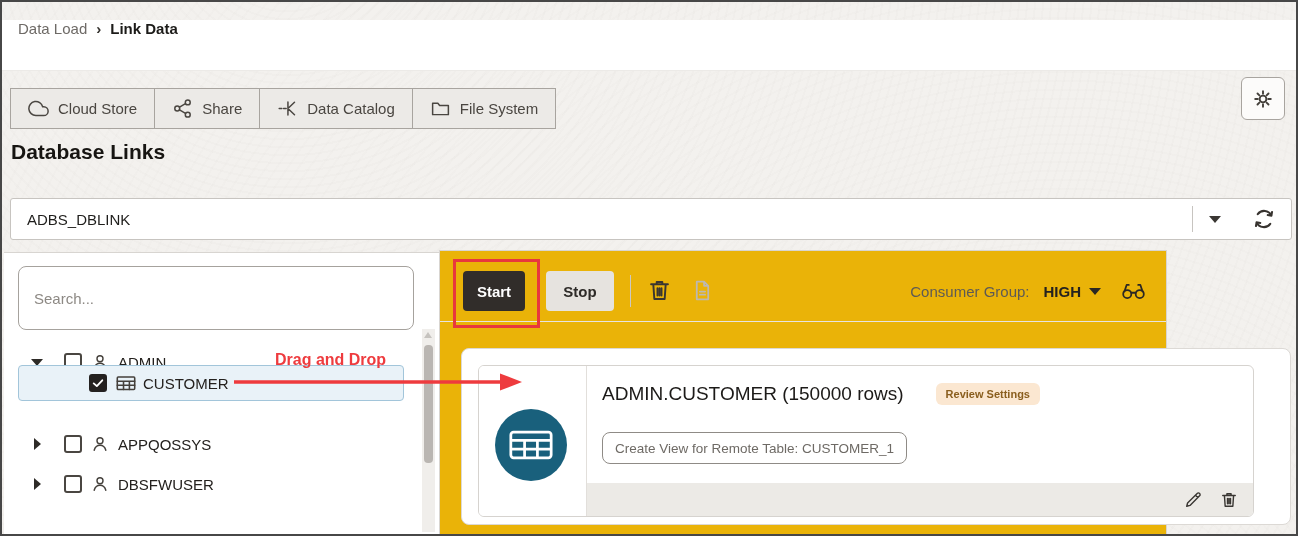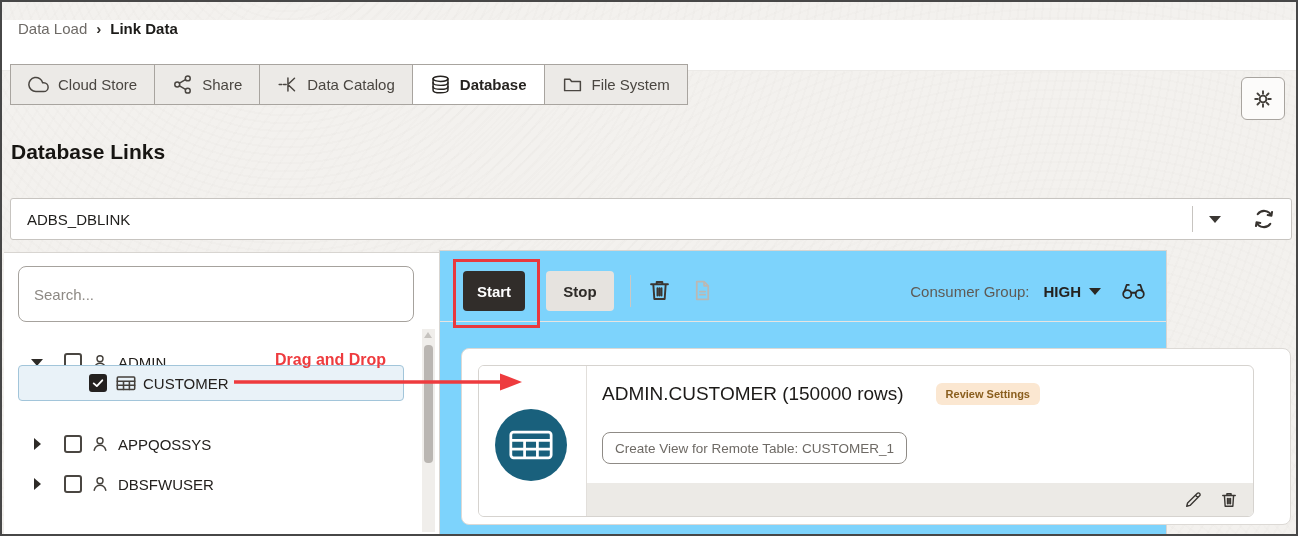--- a/index.html
+++ b/index.html
@@ -8,58 +8,58 @@
   .screen::before{content:"";position:absolute;inset:0;pointer-events:none;background:
     repeating-radial-gradient(circle at 22% -15%, rgba(110,100,90,.02) 0 2px, transparent 2px 8px),
     repeating-radial-gradient(circle at 82% 130%, rgba(110,100,90,.016) 0 2px, transparent 2px 9px);}
   
   .topbar{position:absolute;left:0;top:18px;right:0;height:50px;background:#fff;border-bottom:1px solid #eceae7;
     display:flex;align-items:flex-start;padding-left:16px;gap:9px;}
   .crumb-parent{font-size:15px;color:#6e6a66;}
   .crumb-sep{font-size:15px;font-weight:700;color:#33302c;}
   .crumb-current{font-size:15px;font-weight:700;color:#1c1b19;}
   
-  .tabbar{position:absolute;left:8px;top:62px;height:41px;display:flex;z-index:2;}
+  .tabbar{position:absolute;left:8px;top:86px;height:41px;display:flex;z-index:2;}
   .tab{display:flex;align-items:center;gap:9px;padding:0 17px;background:#eceae7;border:1px solid #a8a49f;
     margin-left:-1px;font-size:15px;color:#4a4641;cursor:pointer;box-sizing:border-box;}
   .tab:first-child{margin-left:0;}
   .tab.selected{background:#fff;color:#262320;font-weight:700;}
   .tab svg{width:21px;height:21px;}
   .icon{stroke:currentColor;fill:none;stroke-width:1.7;stroke-linecap:round;stroke-linejoin:round;display:block;}
   .gear-btn{position:absolute;left:1239px;top:75px;width:42px;height:41px;background:#fcfbfa;border:1px solid #a8a49f;
     border-radius:6px;display:flex;align-items:center;justify-content:center;color:#44403b;cursor:pointer;z-index:2;}
   
   .page-title{position:absolute;left:9px;top:138px;font-size:21px;font-weight:800;color:#171512;z-index:2;}
   
   .dblink-bar{position:absolute;left:8px;top:196px;width:1282px;height:42px;background:#fff;border:1px solid #c7c4c0;
     border-radius:3px;display:flex;align-items:center;box-sizing:border-box;z-index:2;}
   .dblink-value{padding-left:16px;font-size:15px;color:#1f1e1c;flex:1;}
   .dblink-divider{width:1px;height:26px;background:#c7c4c0;}
   .caret-down{width:0;height:0;border-left:6px solid transparent;border-right:6px solid transparent;border-top:7px solid #3a3733;}
   .dblink-caret{width:44px;display:flex;justify-content:center;cursor:pointer;}
   .refresh-btn{width:54px;display:flex;justify-content:center;color:#37332f;cursor:pointer;}
   
   .left-panel{position:absolute;left:2px;top:250px;width:435px;bottom:0;background:#fff;border-top:1px solid #d8d5d1;z-index:2;}
-  .search-input{position:absolute;left:14px;top:13px;width:396px;height:56px;border:1px solid #a6a29d;border-radius:8px;
+  .search-input{position:absolute;left:14px;top:13px;width:396px;height:64px;border:1px solid #a6a29d;border-radius:8px;
     font-size:15px;color:#3c3936;padding:0 15px;box-sizing:border-box;background:#fff;font-family:"Liberation Sans",sans-serif;}
   .search-input::placeholder{color:#8d8984;}
   .tree-row{position:absolute;display:flex;align-items:center;height:26px;font-size:15px;color:#24211e;cursor:pointer;margin-top:16px;}
   .tw{width:14px;margin-right:20px;display:flex;justify-content:center;}
   .tri-down{width:0;height:0;border-left:6px solid transparent;border-right:6px solid transparent;border-top:7px solid #2e2b27;}
   .tri-right{width:0;height:0;border-top:6px solid transparent;border-bottom:6px solid transparent;border-left:7px solid #2e2b27;}
   .cbx{width:18px;height:18px;border:2px solid #4a4641;border-radius:3px;background:#fff;margin-right:8px;box-sizing:border-box;cursor:pointer;}
   .cbx.checked{background:#242120;border-color:#242120;display:flex;align-items:center;justify-content:center;}
   .tree-ico{width:22px;height:22px;margin-right:6px;color:#44403b;display:flex;align-items:center;}
   .customer-row{position:absolute;left:14px;top:112px;width:386px;height:36px;background:#e9f2f8;border:1px solid #a2c5da;
     border-radius:4px;display:flex;align-items:center;box-sizing:border-box;padding-left:70px;font-size:15px;color:#24211e;cursor:pointer;}
   .tree-scrollbar{position:absolute;left:418px;top:76px;width:13px;bottom:2px;background:#f0eeeb;}
   .scroll-up{position:absolute;left:2px;top:3px;width:0;height:0;border-left:4.5px solid transparent;border-right:4.5px solid transparent;border-bottom:6px solid #c6c3bf;}
   .scroll-thumb{position:absolute;left:2px;top:16px;width:9px;height:118px;background:#bab6b2;border-radius:4px;cursor:pointer;}
   
-  .right-panel{position:absolute;left:437px;top:248px;width:728px;bottom:0;background:#7dd3fc;border:1px solid #d8d5d1;border-bottom:none;box-sizing:border-box;z-index:2;}
+  .right-panel{position:absolute;left:437px;top:248px;width:728px;bottom:0;background:#eab308;border:1px solid #d8d5d1;border-bottom:none;box-sizing:border-box;z-index:2;}
   .toolbar-sep{position:absolute;left:0;right:0;top:70px;height:1px;background:#e7e4e1;}
   .btn-start{position:absolute;left:23px;top:20px;width:62px;height:40px;background:#312d2a;color:#fff;font-size:15px;
     font-weight:700;border:none;border-radius:4px;display:flex;align-items:center;justify-content:center;cursor:pointer;font-family:"Liberation Sans",sans-serif;}
   .start-outline{position:absolute;left:13px;top:8px;width:81px;height:63px;border:3px solid #e8383d;z-index:6;pointer-events:none;}
   .btn-stop{position:absolute;left:106px;top:20px;width:68px;height:40px;background:#e6e3df;color:#2e2b28;font-size:15px;
     font-weight:600;border:none;border-radius:4px;display:flex;align-items:center;justify-content:center;cursor:pointer;font-family:"Liberation Sans",sans-serif;}
   .tb-divider{position:absolute;left:190px;top:24px;width:1px;height:32px;background:#cbc8c4;}
   .tb-trash{position:absolute;left:206px;top:26px;color:#3a3631;cursor:pointer;}
   .tb-doc{position:absolute;left:250px;top:27px;color:#bcb8b3;}
   .tb-right{position:absolute;right:20px;top:20px;height:40px;display:flex;align-items:center;gap:8px;}
@@ -116,30 +116,20 @@
         </span>
       <span>Share</span>
     </div>
     <div class="tab">
       <span>
           <svg class="icon" viewBox="0 0 24 24" width="21" height="21">
             <path d="M2.5 12h3M7.5 12h3M12.5 4.5v15M12.5 12L20 4.8M12.5 12l7.5 7.2"></path>
           </svg>
         </span>
       <span>Data Catalog</span>
-    </div>
-    <div class="tab selected">
-      <span>
-          <svg class="icon" viewBox="0 0 24 24" width="21" height="21">
-            <ellipse cx="12" cy="5.5" rx="8.5" ry="3"></ellipse>
-            <path d="M3.5 5.5v13c0 1.7 3.8 3 8.5 3s8.5-1.3 8.5-3v-13"></path>
-            <path d="M20.5 10c0 1.7-3.8 3-8.5 3S3.5 11.7 3.5 10M20.5 14.5c0 1.7-3.8 3-8.5 3s-8.5-1.3-8.5-3"></path>
-          </svg>
-        </span>
-      <span>Database</span>
     </div>
     <div class="tab">
       <span>
           <svg class="icon" viewBox="0 0 24 24" width="21" height="21">
             <path d="M3 6h6l2 2.5h10V19H3z"></path>
           </svg>
         </span>
       <span>File System</span>
     </div>
   </div>

